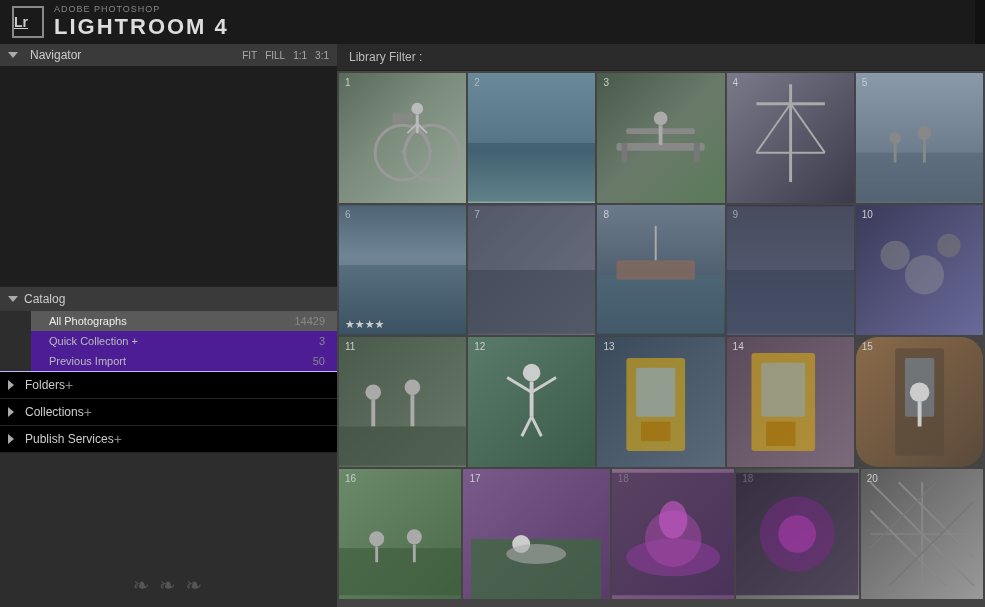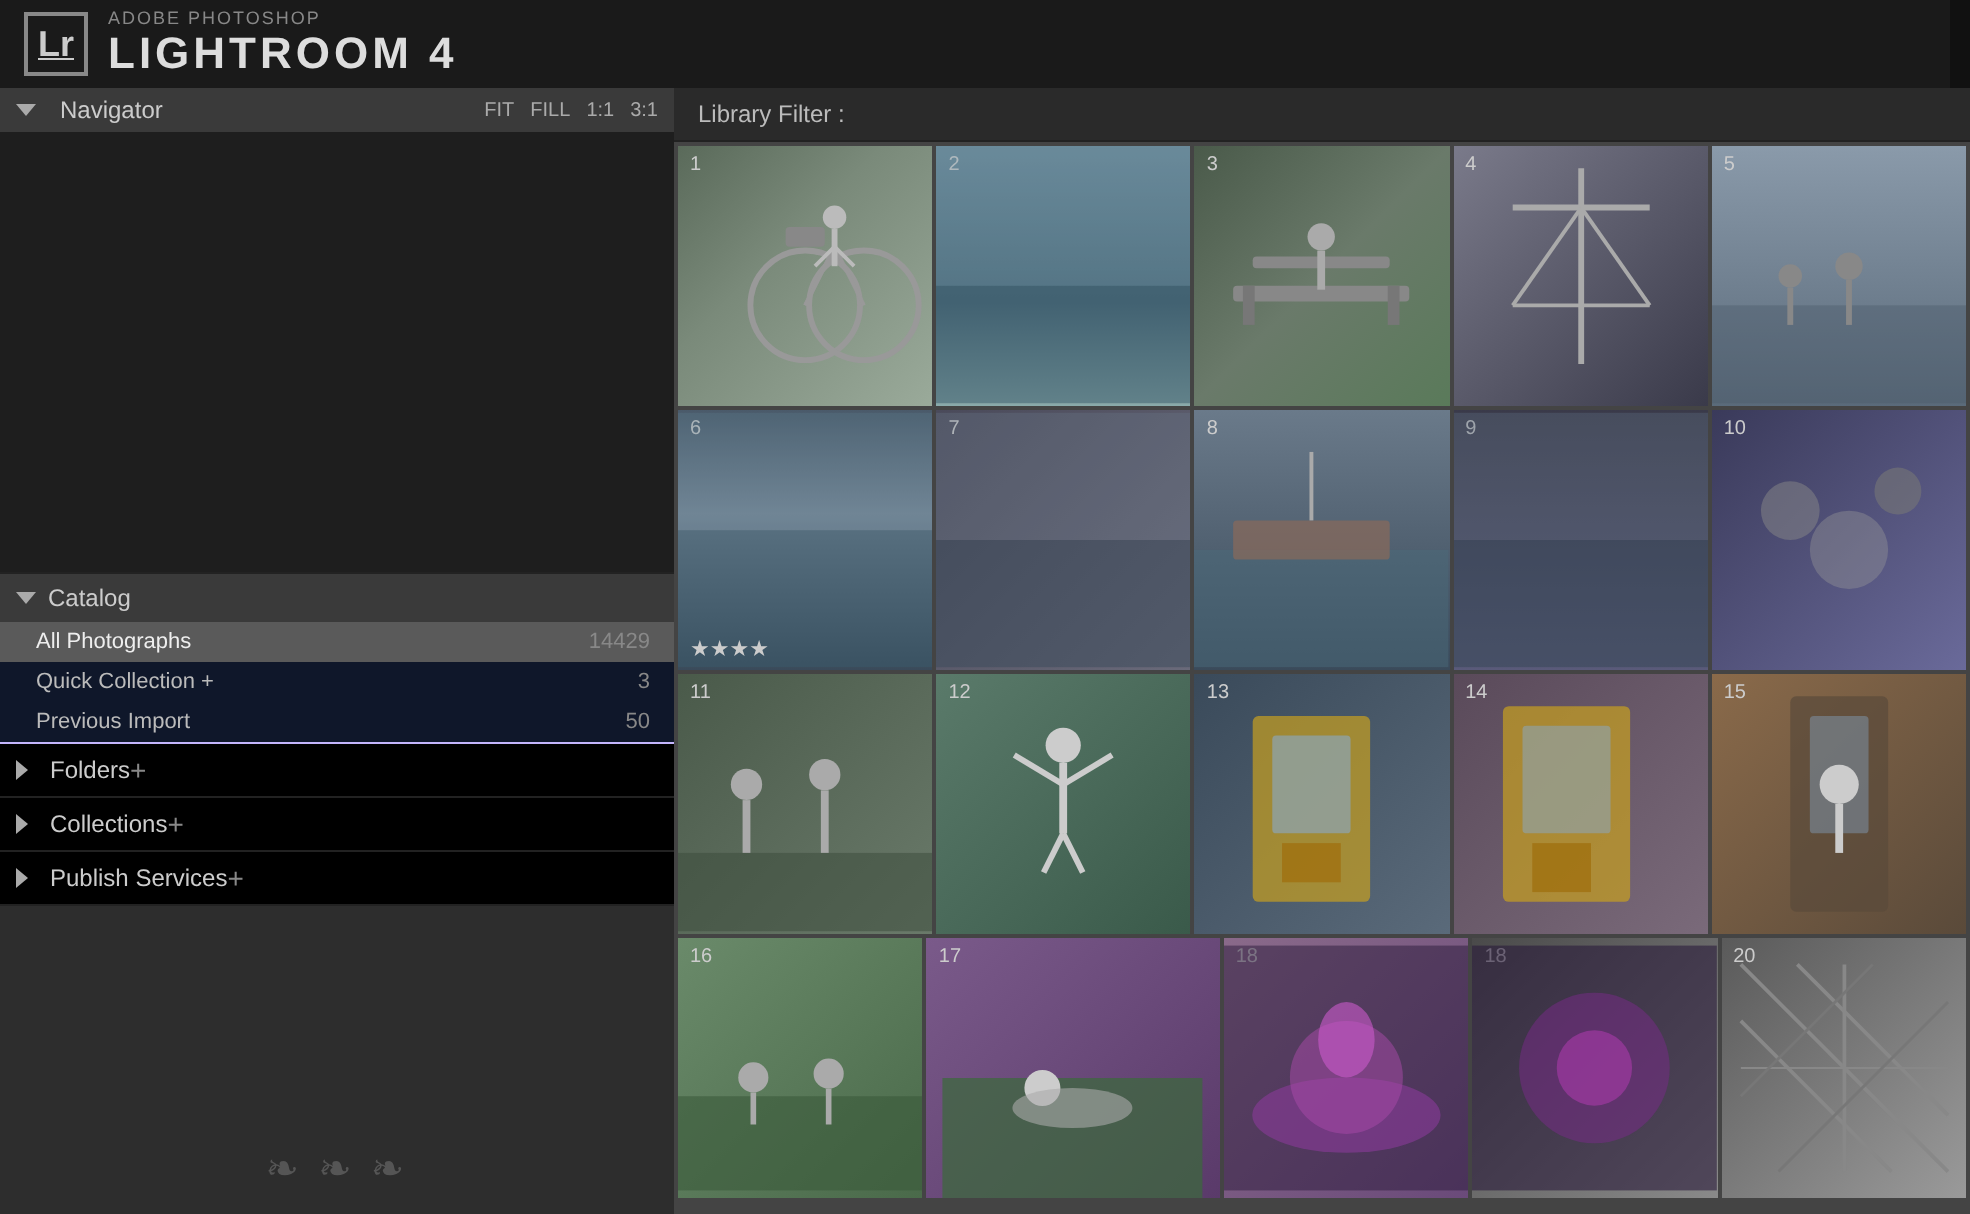--- a/index.html
+++ b/index.html
@@ -22,23 +22,22 @@
       padding: 0 12px;
       gap: 10px;
     }
     #lr-logo {
       width: 32px;
       height: 32px;
       background: #1a1a1a;
       border: 2px solid #888;
       display: flex;
       align-items: center;
-      justify-content: center;
       color: #ccc;
-      font-size: 18px;
+      font-size: 14px;
       font-weight: bold;
       text-decoration: underline;
     }
     #app-title-block {
       display: flex;
       flex-direction: column;
     }
     #app-subtitle {
       font-size: 9px;
       color: #888;
@@ -129,21 +128,22 @@
     }
     #catalog-header {
       display: flex;
       align-items: center;
       gap: 6px;
       padding: 5px 8px;
       background: #3a3a3a;
       cursor: pointer;
     }
     #catalog-items {
-      background: #0f172a;
+      background: #4c1d95;
+      margin-left: 31px;
     }
     .catalog-item {
       display: flex;
       justify-content: space-between;
       align-items: center;
       padding: 4px 12px 4px 18px;
       cursor: pointer;
     }
     .catalog-item.active {
       background: #5a5a5a;
@@ -268,21 +268,21 @@
     .photo-5 { background: linear-gradient(180deg, #8a9aaa 0%, #5a6a7a 100%); }
     .photo-6 { background: linear-gradient(180deg, #4a5a6a 0%, #7a8a9a 40%, #3a4a5a 100%); }
     .photo-7 { background: linear-gradient(135deg, #4a4a5a 0%, #6a6a7a 100%); }
     .photo-8 { background: linear-gradient(180deg, #6a7a8a 0%, #3a4a5a 100%); }
     .photo-9 { background: linear-gradient(180deg, #3a3a4a 0%, #5a5a7a 100%); }
     .photo-10 { background: linear-gradient(135deg, #3a3a5a 0%, #6a6a9a 100%); }
     .photo-11 { background: linear-gradient(135deg, #4a5a4a 0%, #6a7a6a 100%); }
     .photo-12 { background: linear-gradient(135deg, #5a7a6a 0%, #3a5a4a 100%); }
     .photo-13 { background: linear-gradient(135deg, #3a4a5a 0%, #5a6a7a 100%); }
     .photo-14 { background: linear-gradient(135deg, #5a4a5a 0%, #7a6a7a 100%); }
-    .photo-15 { background: linear-gradient(135deg, #8a6a4a 0%, #5a4a3a 100%); }
+    .photo-15 { background: linear-gradient(135deg, #8a6a4a 0%, #5a4a3a 100%); border-radius: 22px; }
     .photo-16 { background: linear-gradient(135deg, #6a8a6a 0%, #4a6a4a 100%); }
     .photo-17 { background: linear-gradient(135deg, #7a5a8a 0%, #5a3a6a 100%); padding-left: 24px; }
     .photo-18 { background: linear-gradient(135deg, #8a6a8a 0%, #6a4a7a 100%); }
     .photo-19 { background: linear-gradient(135deg, #4a4a4a 0%, #8a8a8a 100%); }
     .photo-20 { background: linear-gradient(135deg, #5a5a5a 0%, #9a9a9a 100%); }
 
     
     .photo-shape {
       position: absolute;
       width: 100%;

